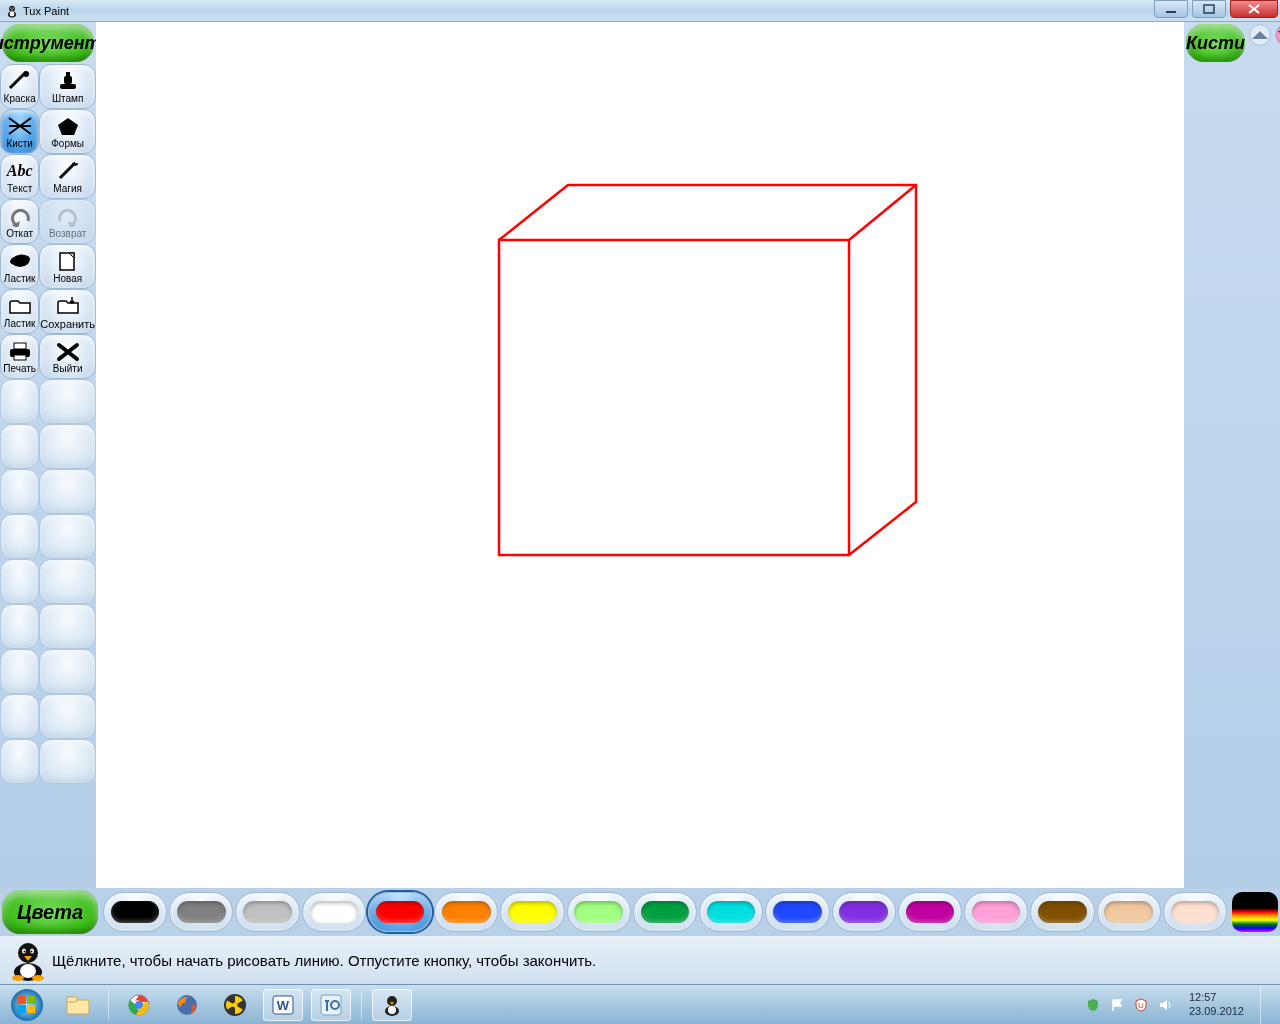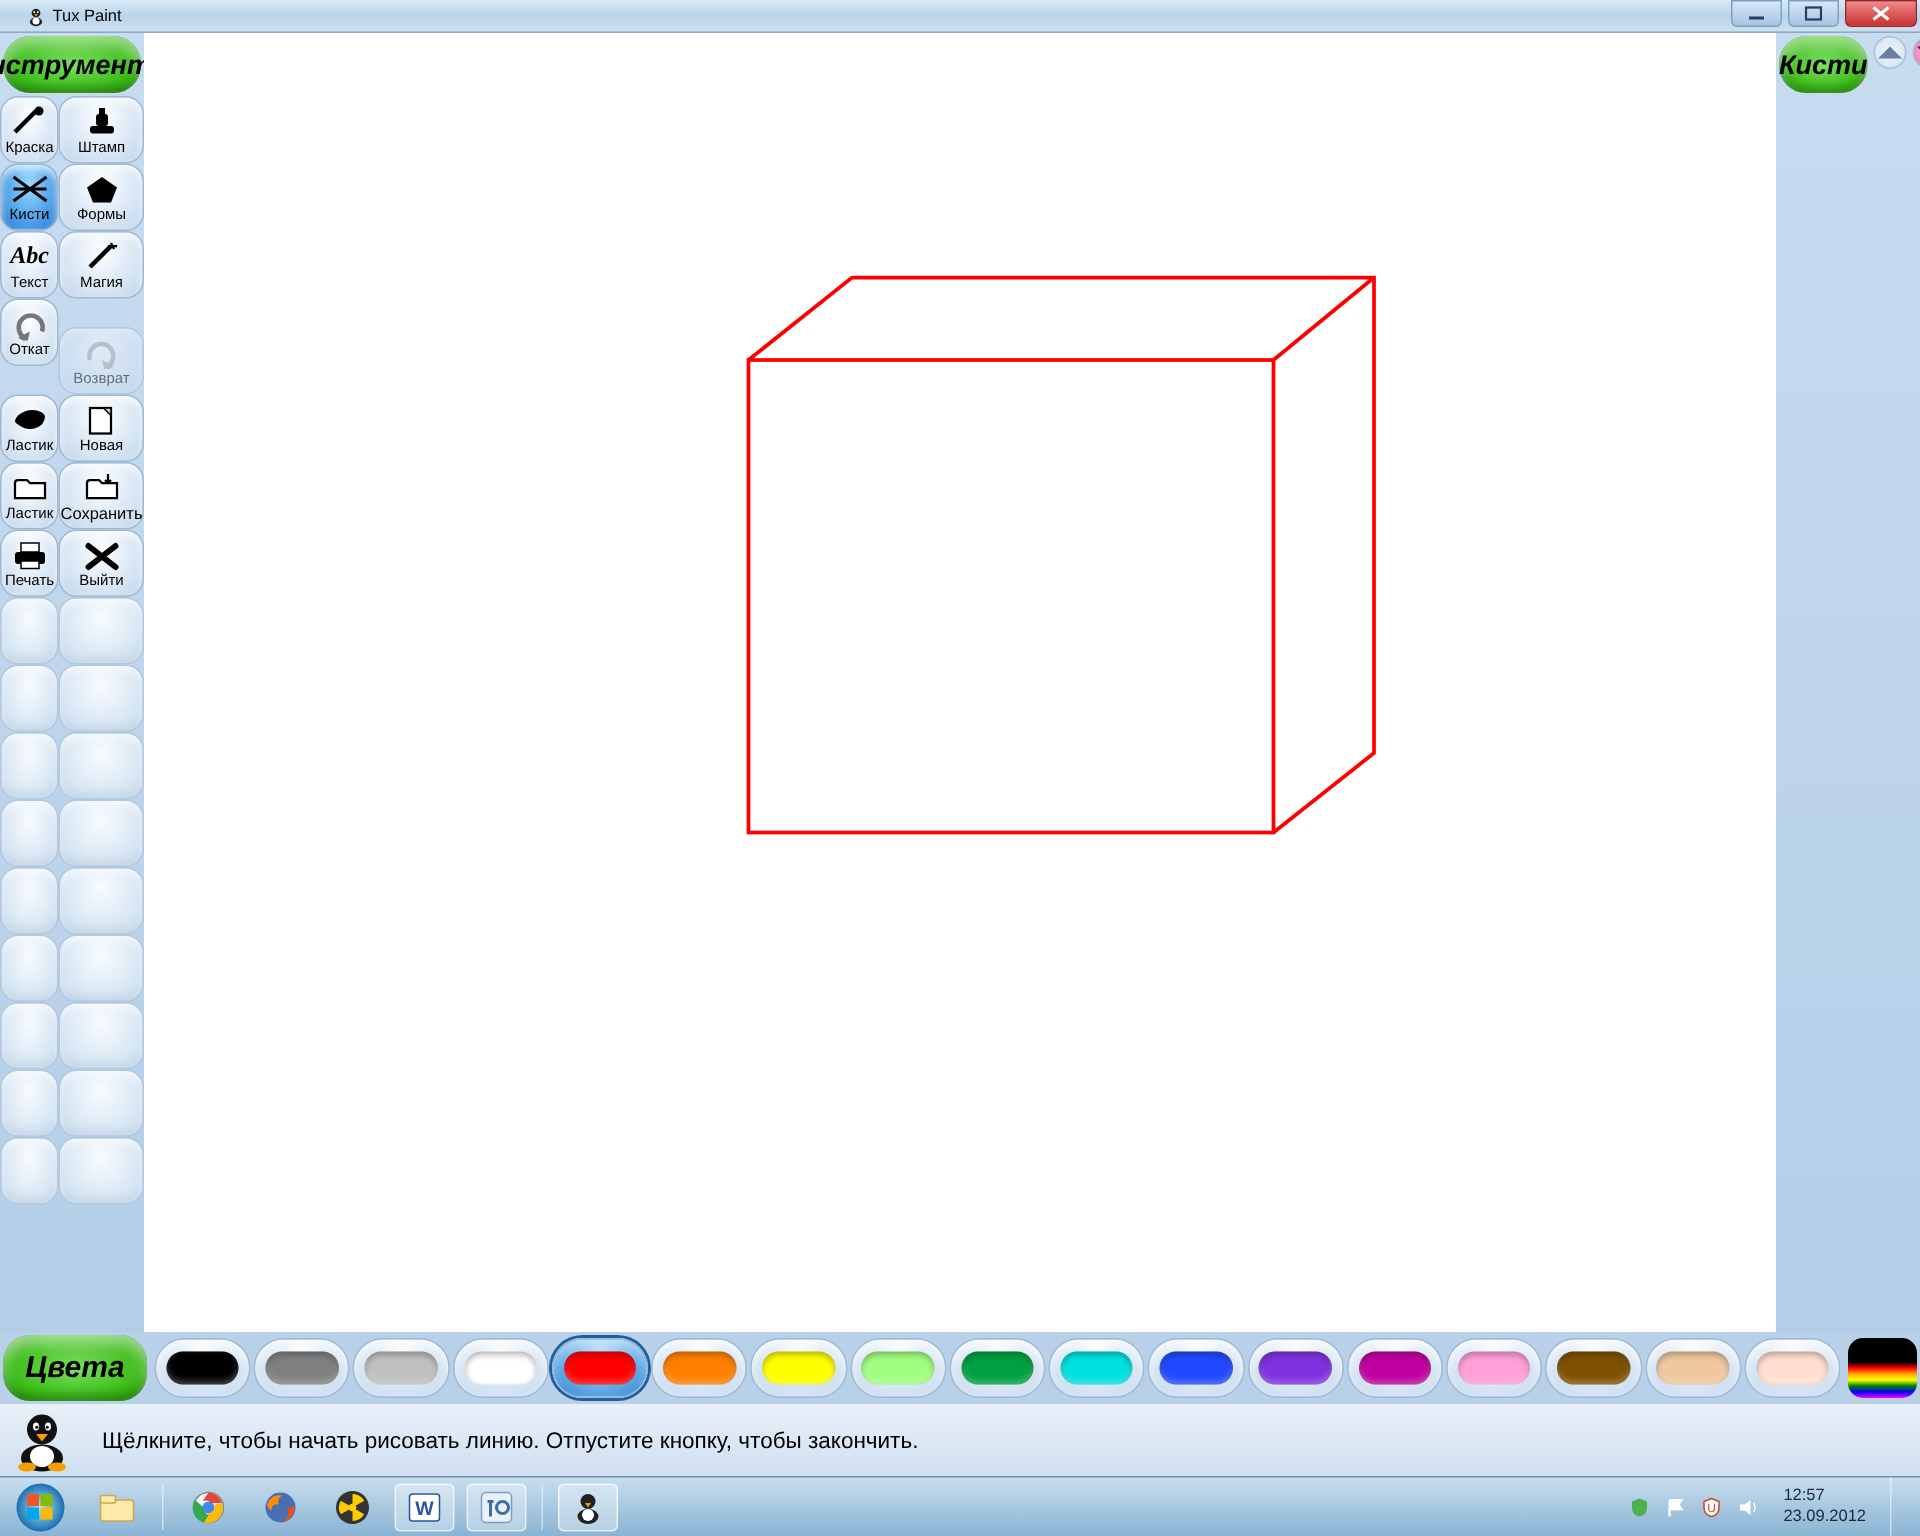--- a/index.html
+++ b/index.html
@@ -1,19 +1,19 @@
 <!DOCTYPE html>
 <html><head>
 <meta charset="utf-8">
 <style>
 * { margin:0; padding:0; box-sizing:border-box; font-family:Arial,sans-serif; }
 body { width:1280px; height:1024px; background:#aac7e0; overflow:hidden; position:relative; }
 
 
-.titlebar { height:22px; background:linear-gradient(180deg,#d8eaf6 0%,#b9d4ea 50%,#cde0f0 100%); display:flex; align-items:center; justify-content:space-between; padding:0 0 0 17px; font-size:11px; border-bottom:1px solid #8ea9c0; }
+.titlebar { height:22px; background:linear-gradient(180deg,#d8eaf6 0%,#b9d4ea 50%,#cde0f0 100%); display:flex; align-items:center; justify-content:space-between; padding:0 0 0 5px; font-size:11px; border-bottom:1px solid #8ea9c0; }
 .titlebar-left { display:flex; align-items:center; gap:4px; }
 .titlebar-left svg { width:14px; height:14px; }
 .win-btns { display:flex; height:100%; }
 .win-btn { width:34px; height:18px; margin:0 2px; border-radius:0 0 4px 4px; display:flex; align-items:center; justify-content:center; cursor:pointer; }
 .win-min { background:linear-gradient(180deg,#d8e8f8,#a6c4e0); border:1px solid #7fa0bf; }
 .win-max { background:linear-gradient(180deg,#d8e8f8,#a6c4e0); border:1px solid #7fa0bf; }
 .win-close { background:linear-gradient(180deg,#f08a8a,#c83030); border:1px solid #a02020; width:48px; }
 
 
 .app { position:absolute; top:22px; left:0; right:0; bottom:40px; background:#fff; display:flex; flex-direction:column; }
@@ -21,21 +21,21 @@
 
 
 .side { width:96px; background:linear-gradient(180deg,#c8dcf0 0%,#b4cee8 100%); display:flex; flex-direction:column; }
 .side-right { width:96px; background:linear-gradient(180deg,#c8dcf0 0%,#b4cee8 100%); display:flex; flex-direction:row; }
 .panel-title { height:38px; margin:2px; border-radius:18px; background:radial-gradient(ellipse at center,#7de060 0%,#34b810 70%,#1f8a0a 100%); box-shadow:inset 0 6px 10px rgba(255,255,255,.6),inset 0 -4px 6px rgba(0,0,0,.25); display:flex; align-items:center; justify-content:center; font-size:18px; font-weight:bold; font-style:italic; color:#000; }
 
 .btn-grid { display:grid; grid-template-columns:1fr 1fr; gap:0; padding:0; }
 .tbtn { position:relative; height:45px; margin:0; background:radial-gradient(ellipse at 50% 30%,#fff 0%,#e4eef8 40%,#c0d4ea 100%); border:1px solid #9fbad4; border-radius:12px; display:flex; flex-direction:column; align-items:center; justify-content:center; cursor:pointer; box-shadow:inset 0 3px 6px rgba(255,255,255,.8); }
 .tbtn.lab { height:45px; padding-bottom:1px; }
 .tbtn.selected { background:radial-gradient(ellipse at 50% 30%,#9ed8ff 0%,#4ca0e8 60%,#1c70c8 100%); }
-.tbtn.disabled { opacity:.5;margin-top:19px; }
+.tbtn.disabled { opacity:.5; }
 .tbtn .bi { height:26px; display:flex; align-items:center; justify-content:center; }
 .tbtn .blabel { font-size:10px; color:#000; line-height:1; white-space:nowrap;text-align:center; }
 .tbtn svg { pointer-events:none; }
 .empty { background:radial-gradient(ellipse at 50% 30%,#f8fbfe 0%,#e0ecf6 50%,#c8dcf0 100%); border:1px solid #b0c8e0; border-radius:12px; height:45px; box-shadow:inset 0 3px 6px rgba(255,255,255,.7),inset 0 -3px 6px rgba(160,180,200,.3); }
 
 
 .bbtn { height:45px; background:radial-gradient(ellipse at 50% 30%,#fff 0%,#e4eef8 40%,#c0d4ea 100%); border:1px solid #9fbad4; border-radius:12px; display:flex; align-items:center; justify-content:center; cursor:pointer; box-shadow:inset 0 3px 6px rgba(255,255,255,.8); }
 .bbtn.selected { background:radial-gradient(ellipse at 50% 30%,#9ed8ff 0%,#4ca0e8 60%,#1c70c8 100%); }
 
 .scroll-btn { height:22px; margin:2px; border-radius:12px; background:radial-gradient(ellipse at center,#f0f6fc 0%,#d0e0f0 100%); border:1px solid #a8c0d8; display:flex; align-items:center; justify-content:center; cursor:pointer; }
@@ -46,21 +46,21 @@
 
 
 .colors-row { height:48px; display:flex; align-items:center; background:#b8d0e8; }
 .colors-title { width:96px; height:44px; margin:2px; border-radius:18px; background:radial-gradient(ellipse at center,#7de060 0%,#34b810 70%,#1f8a0a 100%); box-shadow:inset 0 6px 10px rgba(255,255,255,.6),inset 0 -4px 6px rgba(0,0,0,.25); display:flex; align-items:center; justify-content:center; font-size:20px; font-weight:bold; font-style:italic; }
 .colors-list { flex:1; display:flex; gap:0; padding:2px; }
 .cbtn { flex:1; height:40px; border-radius:20px; background:radial-gradient(ellipse at 50% 25%,#fff 0%,#e0ecf6 35%,#c4d8ee 100%); border:1px solid #9fbad4; display:flex; align-items:center; justify-content:center; cursor:pointer; box-shadow:inset 0 4px 8px rgba(255,255,255,.8); position:relative; margin:0 1px; }
 .cbtn.selected { background:radial-gradient(ellipse at 50% 25%,#b8e0ff 0%,#60a8e8 60%,#2878c8 100%); box-shadow:inset 0 4px 8px rgba(255,255,255,.5),0 0 0 2px #2060a0; }
 .swatch { width:78%; height:60%; border-radius:14px; box-shadow:inset 0 2px 4px rgba(0,0,0,.3),inset 0 -2px 4px rgba(255,255,255,.3); }
 .rainbow { width:46px; height:40px; border-radius:10px; background:linear-gradient(180deg,#000 0%,#000 40%,red 50%,orange 60%,yellow 70%,green 80%,blue 90%,magenta 100%); cursor:pointer; margin:0 2px; }
 
-.status-row { height:48px; background:linear-gradient(180deg,#e8f0f8 0%,#d0e0f0 100%); display:flex; align-items:center; padding:0 8px; gap:20px; font-size:15px; }
+.status-row { height:48px; background:linear-gradient(180deg,#e8f0f8 0%,#d0e0f0 100%); display:flex; align-items:center; padding:0 8px; gap:4px; font-size:15px; }
 .tux-mascot { width:40px; height:44px; }
 
 
 .taskbar { position:absolute; left:0; right:0; bottom:0; height:40px; background:linear-gradient(180deg,#c8deee 0%,#a8c8e0 50%,#8ab4d4 100%); display:flex; align-items:center; border-top:1px solid #6f93b0; }
 .start-orb { width:54px; height:40px; display:flex; align-items:center; justify-content:center; cursor:pointer; }
 .task-ic { width:40px; height:32px; margin:0 4px; border-radius:4px; display:flex; align-items:center; justify-content:center; cursor:pointer; }
 .task-ic.active { background:rgba(255,255,255,.35); box-shadow:inset 0 0 0 1px rgba(255,255,255,.7); }
 .divider { width:1px; height:30px; background:rgba(255,255,255,.5); margin:0 6px; }
 .tray { margin-left:auto; display:flex; align-items:center; gap:8px; padding:0 6px; font-size:11px; color:#1a2a3a; }
 .tray-ic { width:16px; height:16px; display:flex; align-items:center; justify-content:center; }

